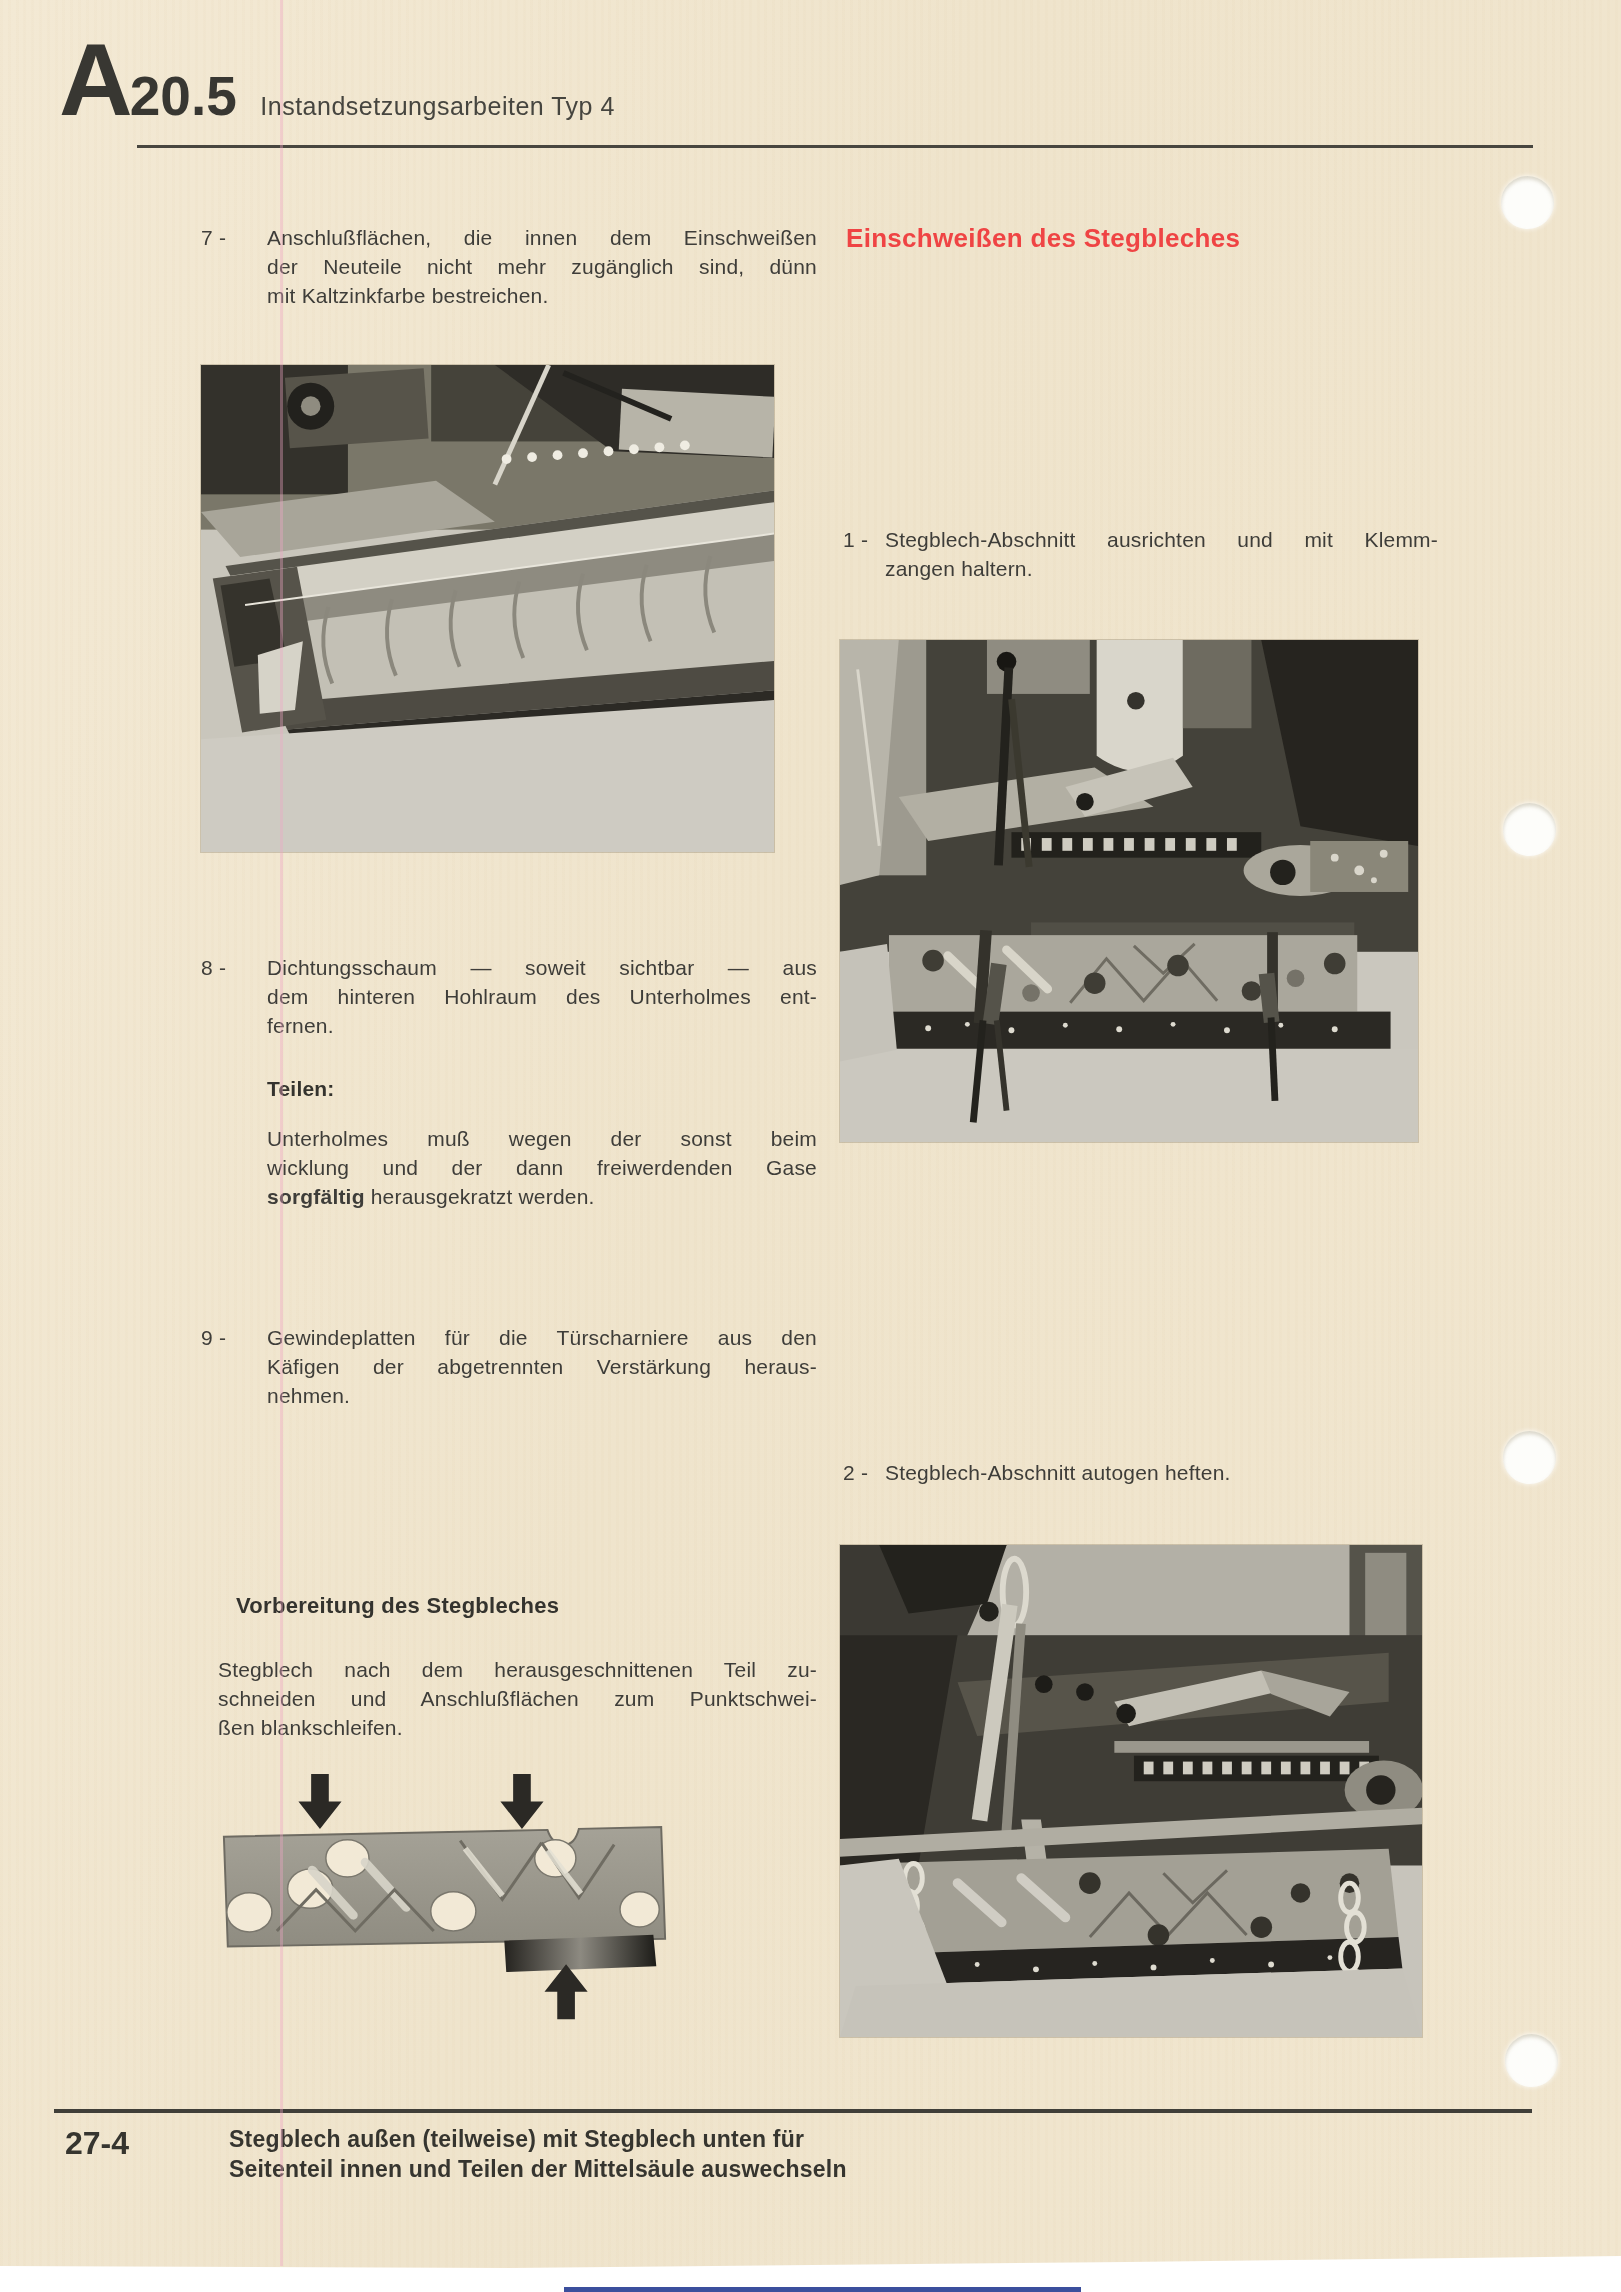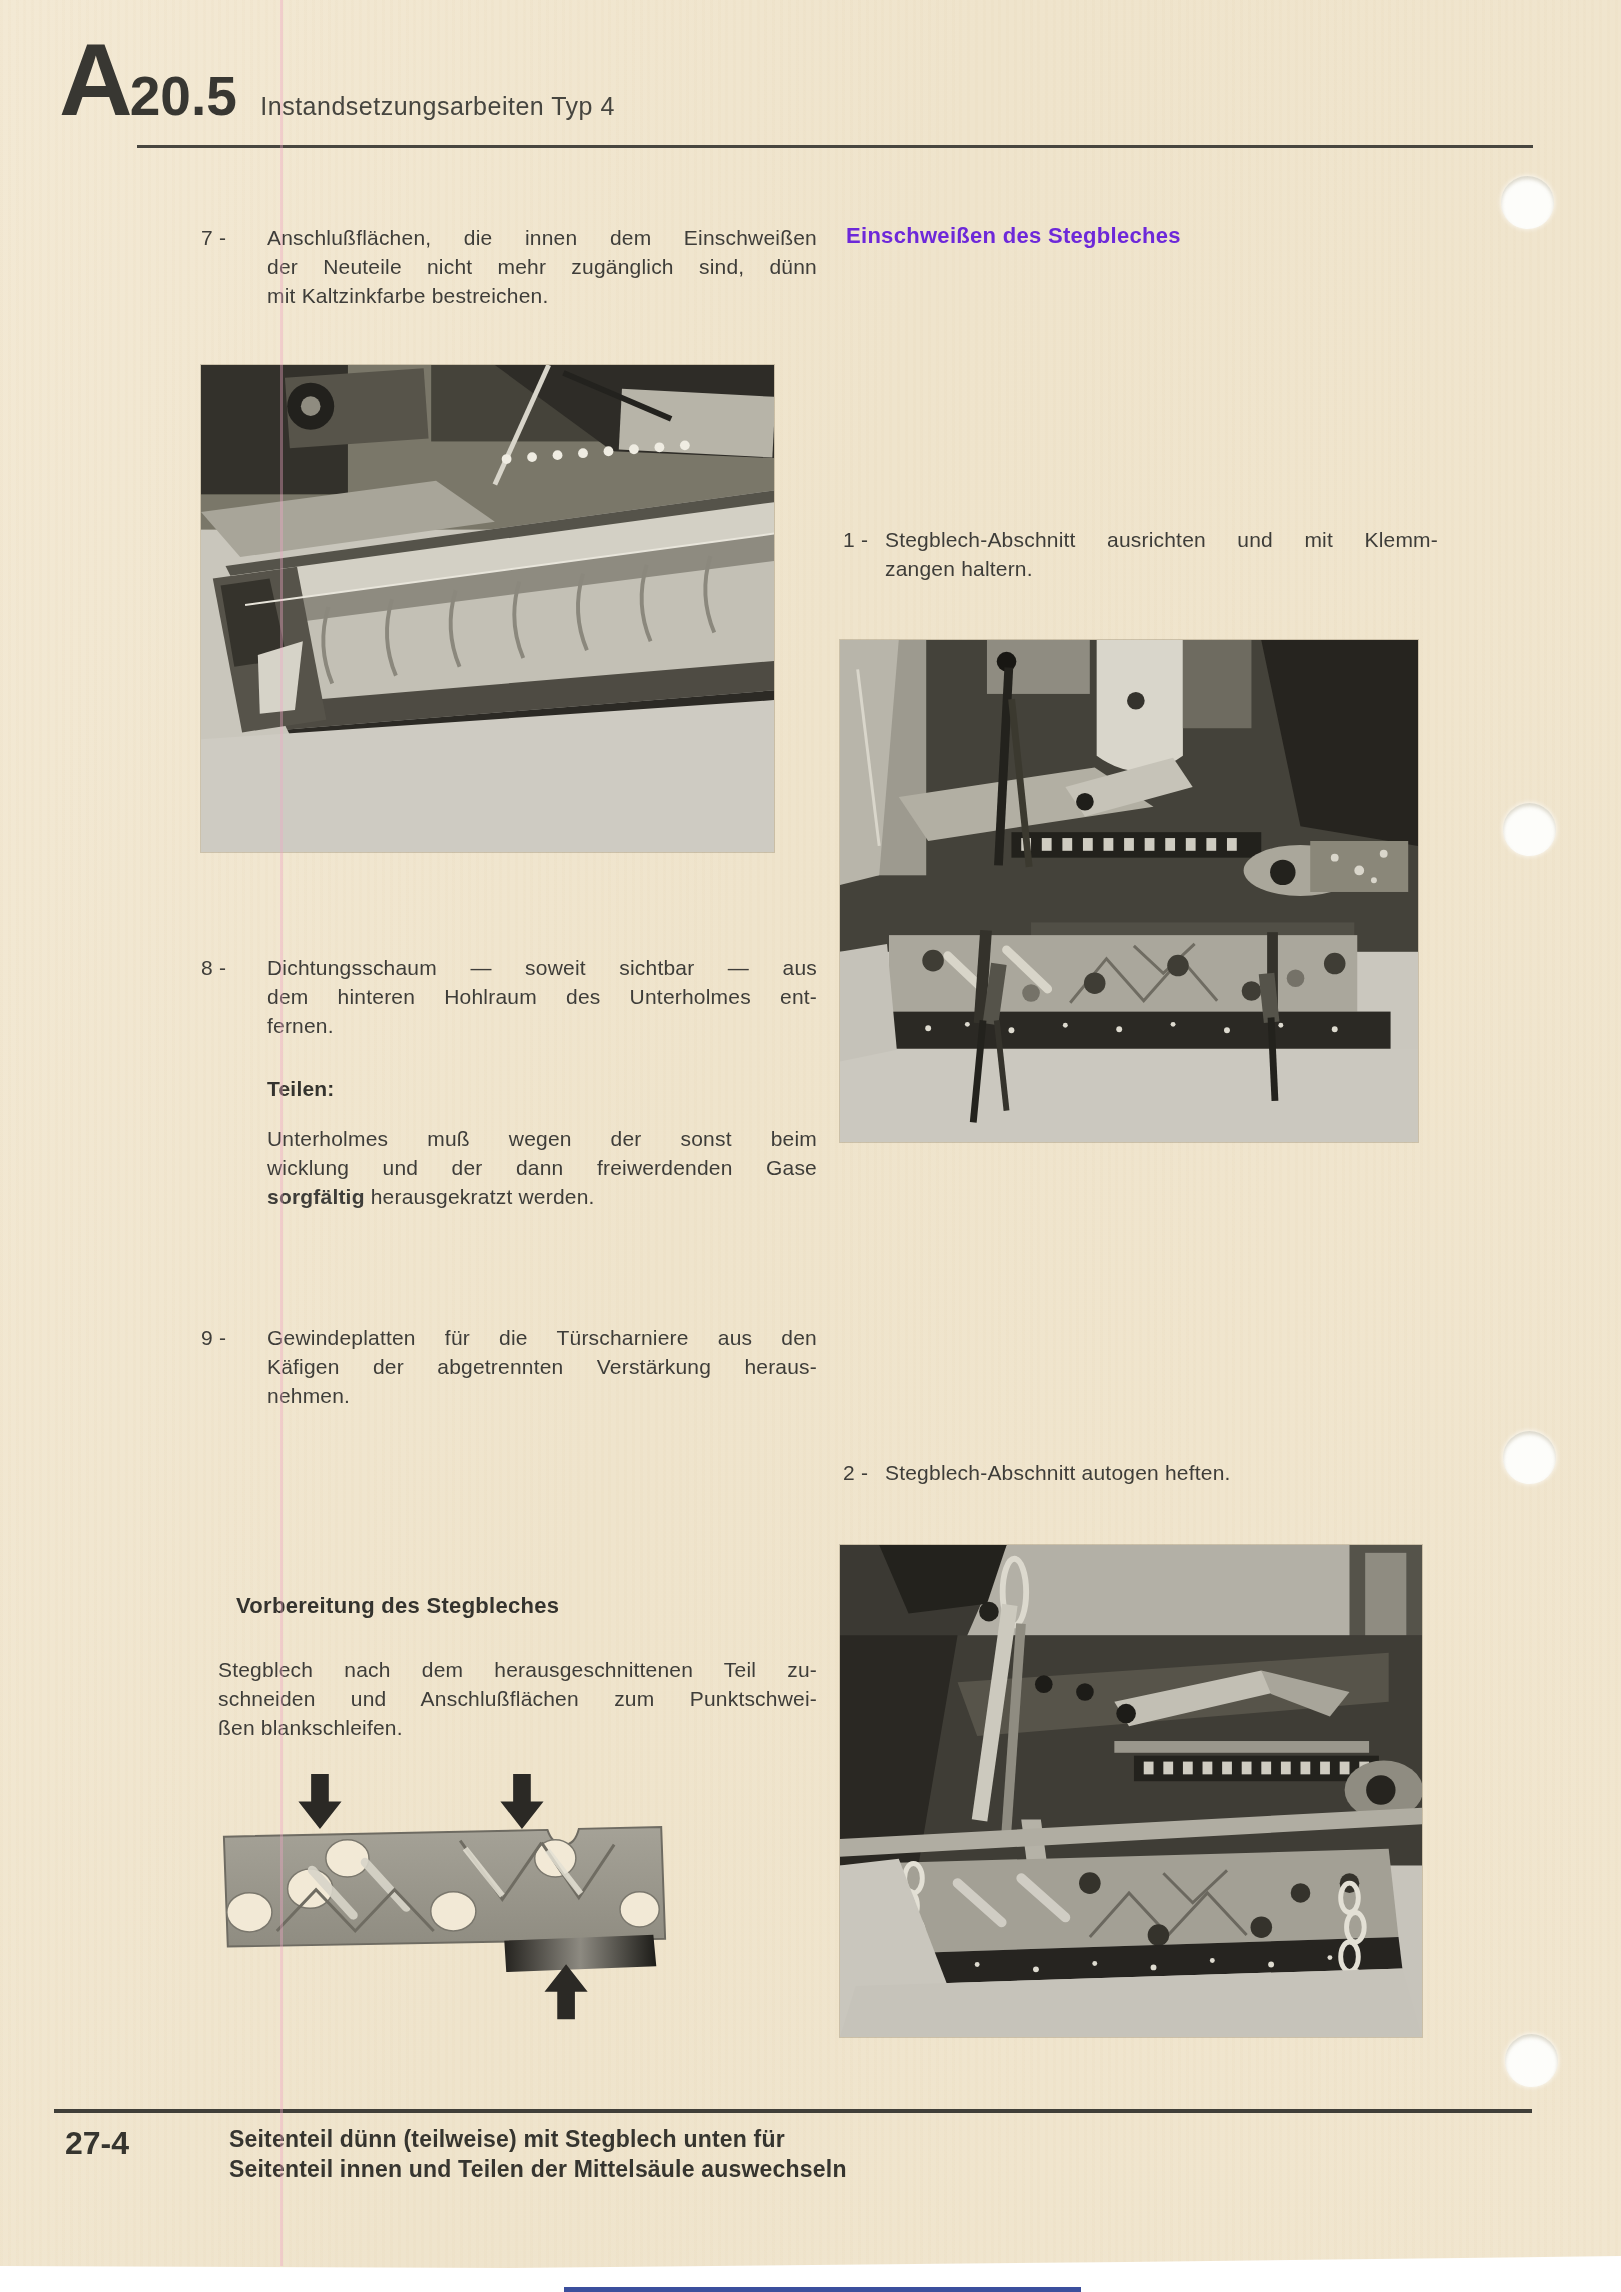--- a/index.html
+++ b/index.html
@@ -35,21 +35,21 @@
   .step .body{flex:1 1 auto;min-width:0;}
   .left-step{left:201px;width:616px;}
   .left-step .marker{width:66px;}
   .right-step{left:843px;width:595px;}
   .right-step .marker{width:42px;}
   .jline{text-align:justify;text-align-last:justify;}
   .jline.last{text-align-last:left;}
   .step7{top:223px;} .step8{top:953px;} .step9{top:1323px;}
   .step1{top:525px;} .step2{top:1458px;}
 
-  .heading-right{position:absolute;left:846px;top:223px;font-size:22px;font-weight:700;color:#6d28d9;margin:0;z-index:2;letter-spacing:0.3px;}
+  .heading-right{position:absolute;left:846px;top:223px;font-size:26px;font-weight:700;color:#ef4444;margin:0;z-index:2;letter-spacing:0.3px;}
   .hinweis-label{position:absolute;left:267px;top:1074px;font-weight:700;color:#34332e;}
   .hinweis-body{position:absolute;left:267px;top:1124px;width:550px;}
   .section-heading{position:absolute;left:220px;top:1577px;font-size:22px;font-weight:700;color:#34332e;margin:16px;z-index:2;letter-spacing:0.3px;}
   .prep-body{position:absolute;left:218px;top:1655px;width:599px;}
 
   .photo{position:absolute;margin:0;padding:0;z-index:1;outline:1px solid rgba(95,85,60,.25);}
   .photo svg{display:block;width:100%;height:100%;}
   .photo1{left:201px;top:365px;width:573px;height:487px;}
   .photo2{left:840px;top:640px;width:578px;height:502px;}
   .photo3{left:840px;top:1545px;width:582px;height:492px;}
@@ -390,21 +390,21 @@
         <ellipse cx="526" cy="450" rx="9" ry="15"></ellipse>
   </g>
   <polygon points="0,327 60,320 130,502 0,502" fill="#c9c6bd"></polygon>
   <polygon points="16,450 574,432 594,502 0,502" fill="#c6c3ba"></polygon>
 </svg>
 </figure>
 
 <div class="rule-bottom"></div>
 <div class="pageno">27-4</div>
 <div class="footer-title">
-  <div>Seitenteil dünn (teilweise) mit Stegblech unten für</div>
+  <div>Stegblech außen (teilweise) mit Stegblech unten für</div>
   <div>Seitenteil innen und Teilen der Mittelsäule auswechseln</div>
 </div>
 
 <div class="scanline"></div>
 <div class="punch p1"></div>
 <div class="punch p2"></div>
 <div class="punch p3"></div>
 <div class="punch p4"></div>
 <div class="bottom-strip"></div>
 

